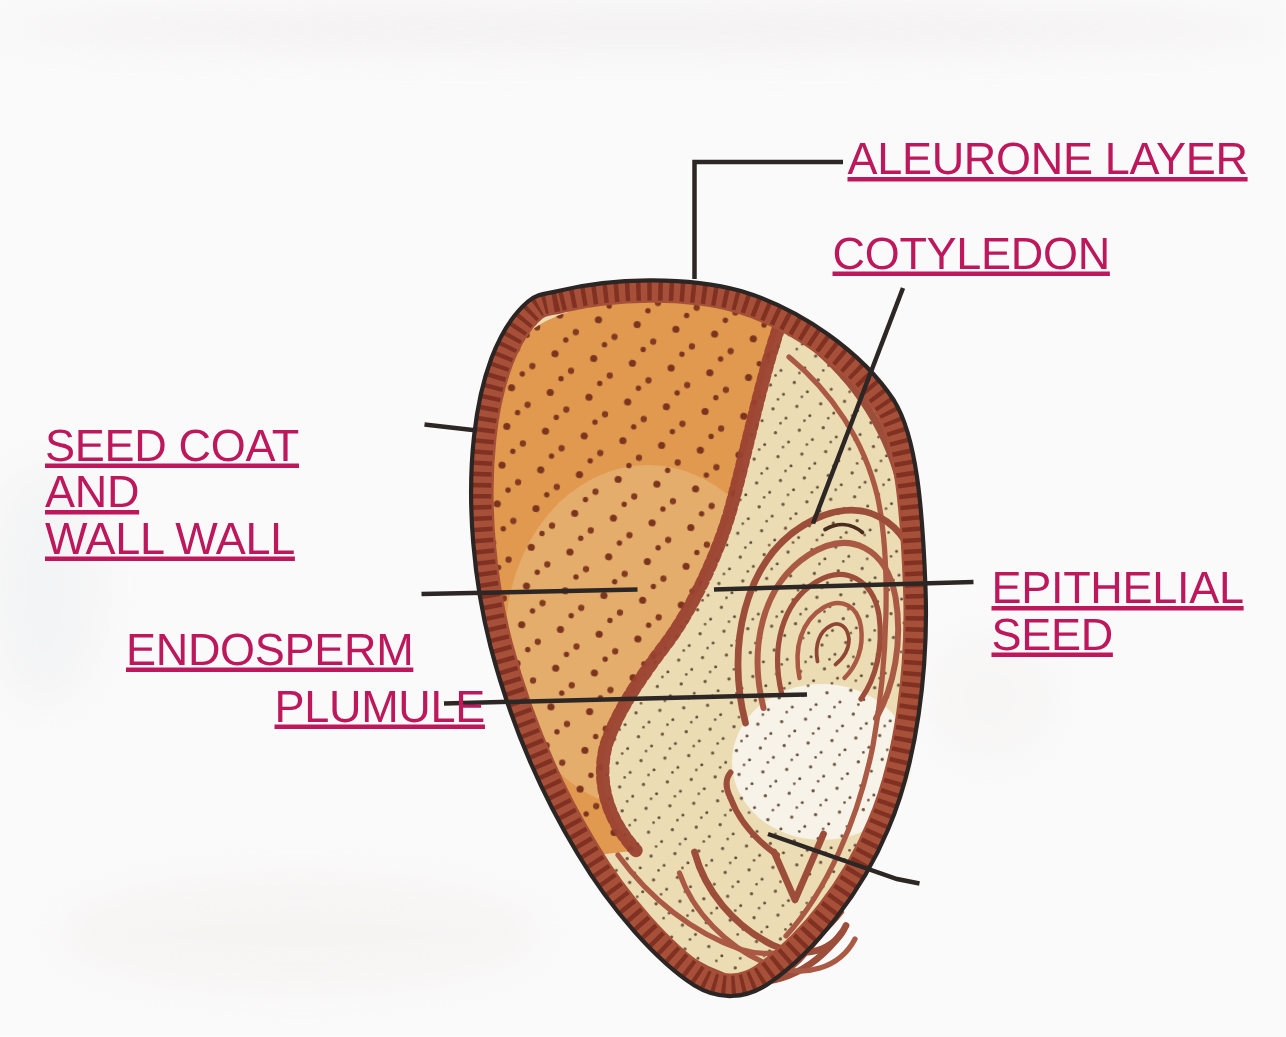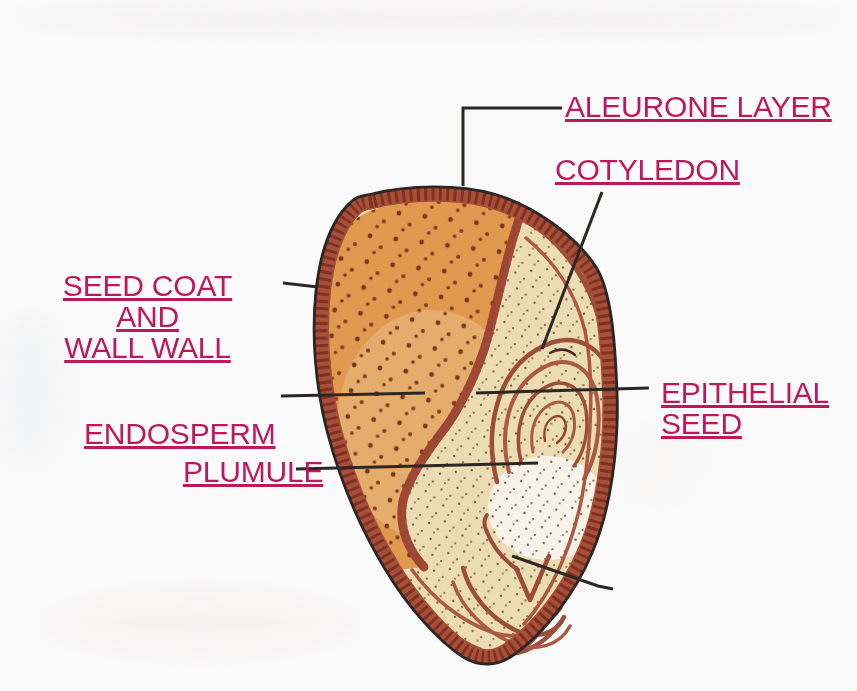--- a/index.html
+++ b/index.html
@@ -13,21 +13,21 @@
   .smudge{position:absolute;border-radius:50%;filter:blur(12px);pointer-events:none;}
   .diagram-label{
     position:absolute;
     font-size:30px;
     line-height:31px;
     letter-spacing:-0.2px;
     color:#be185d;
     white-space:nowrap;
     text-decoration:underline;
   }
-  .align-right{text-align:center;white-space:normal;}
+  .align-right{text-align:left;white-space:normal;margin-top:12px;}
   svg{position:absolute;left:0;top:0;}
   .leader{stroke:#2c2724;stroke-width:3;fill:none;stroke-linecap:butt;}
   .outline{stroke:#2b2523;stroke-width:2.8;fill:none;}
   .coat-solid{stroke:#a6503a;stroke-width:30;fill:none;}
   .coat-hatch{stroke:#7c2e1f;stroke-width:27;fill:none;stroke-dasharray:3 4.5;opacity:.9;}
   .bound{stroke:#9a4130;stroke-width:9;fill:none;stroke-dasharray:3.5 3;stroke-linecap:round;opacity:.95;}
   .arc1{stroke:#9c4e3a;fill:none;stroke-linecap:round;}
   .arc2{stroke:#aa5a44;fill:none;stroke-linecap:round;}
   .arc3{stroke:#8f4733;fill:none;stroke-linecap:round;}
   .accent{stroke:#4a2c20;fill:none;stroke-linecap:round;}

